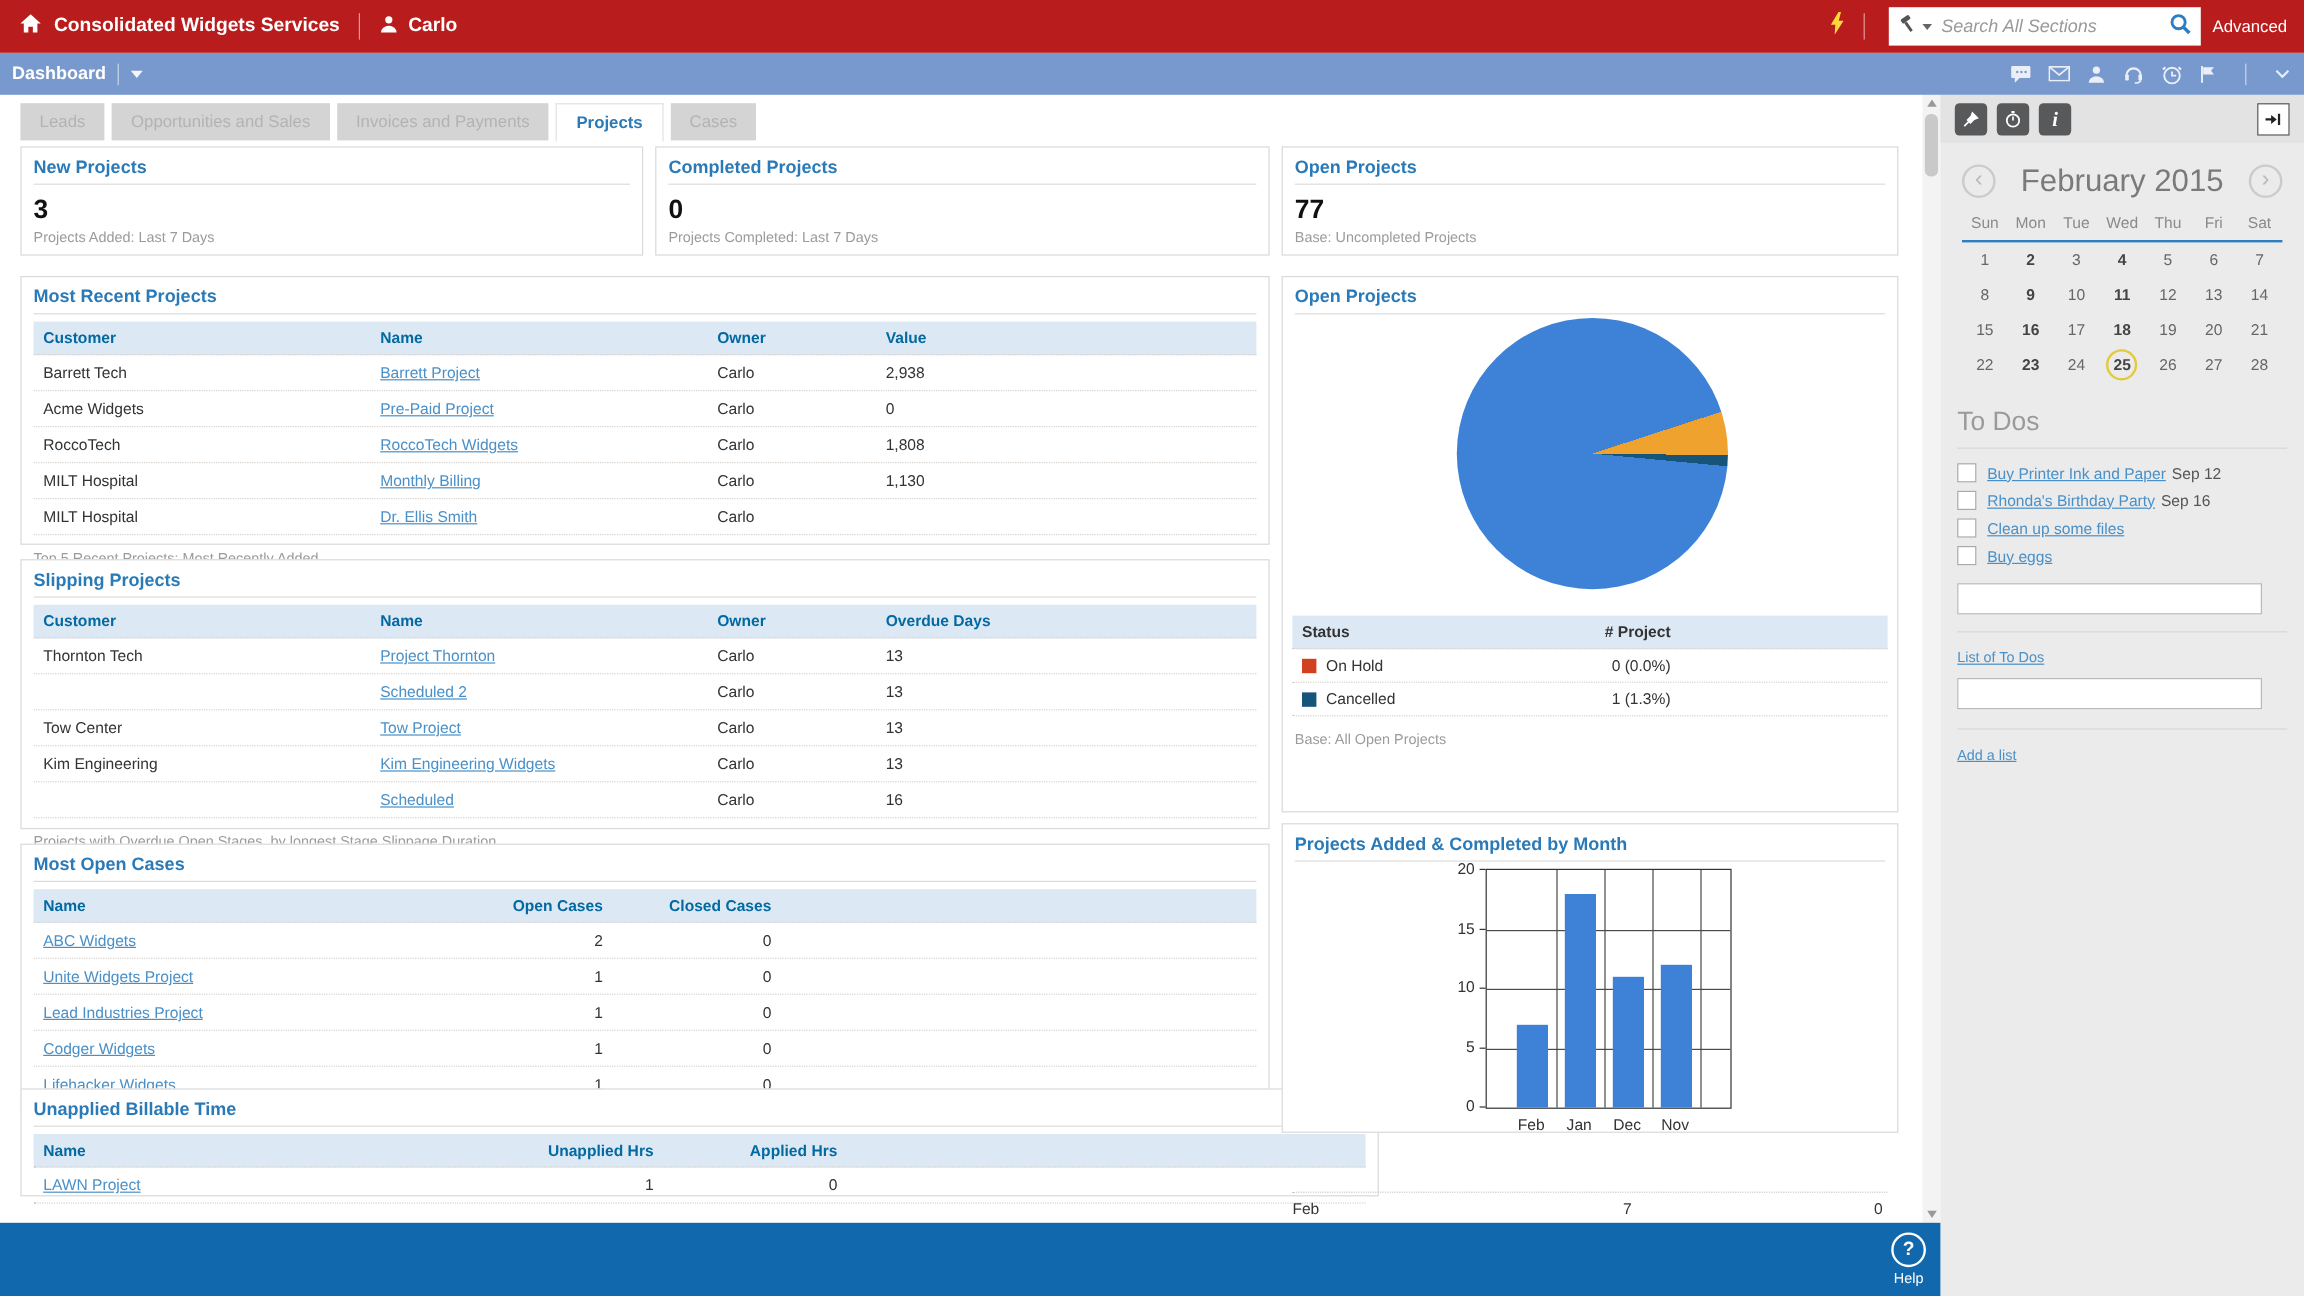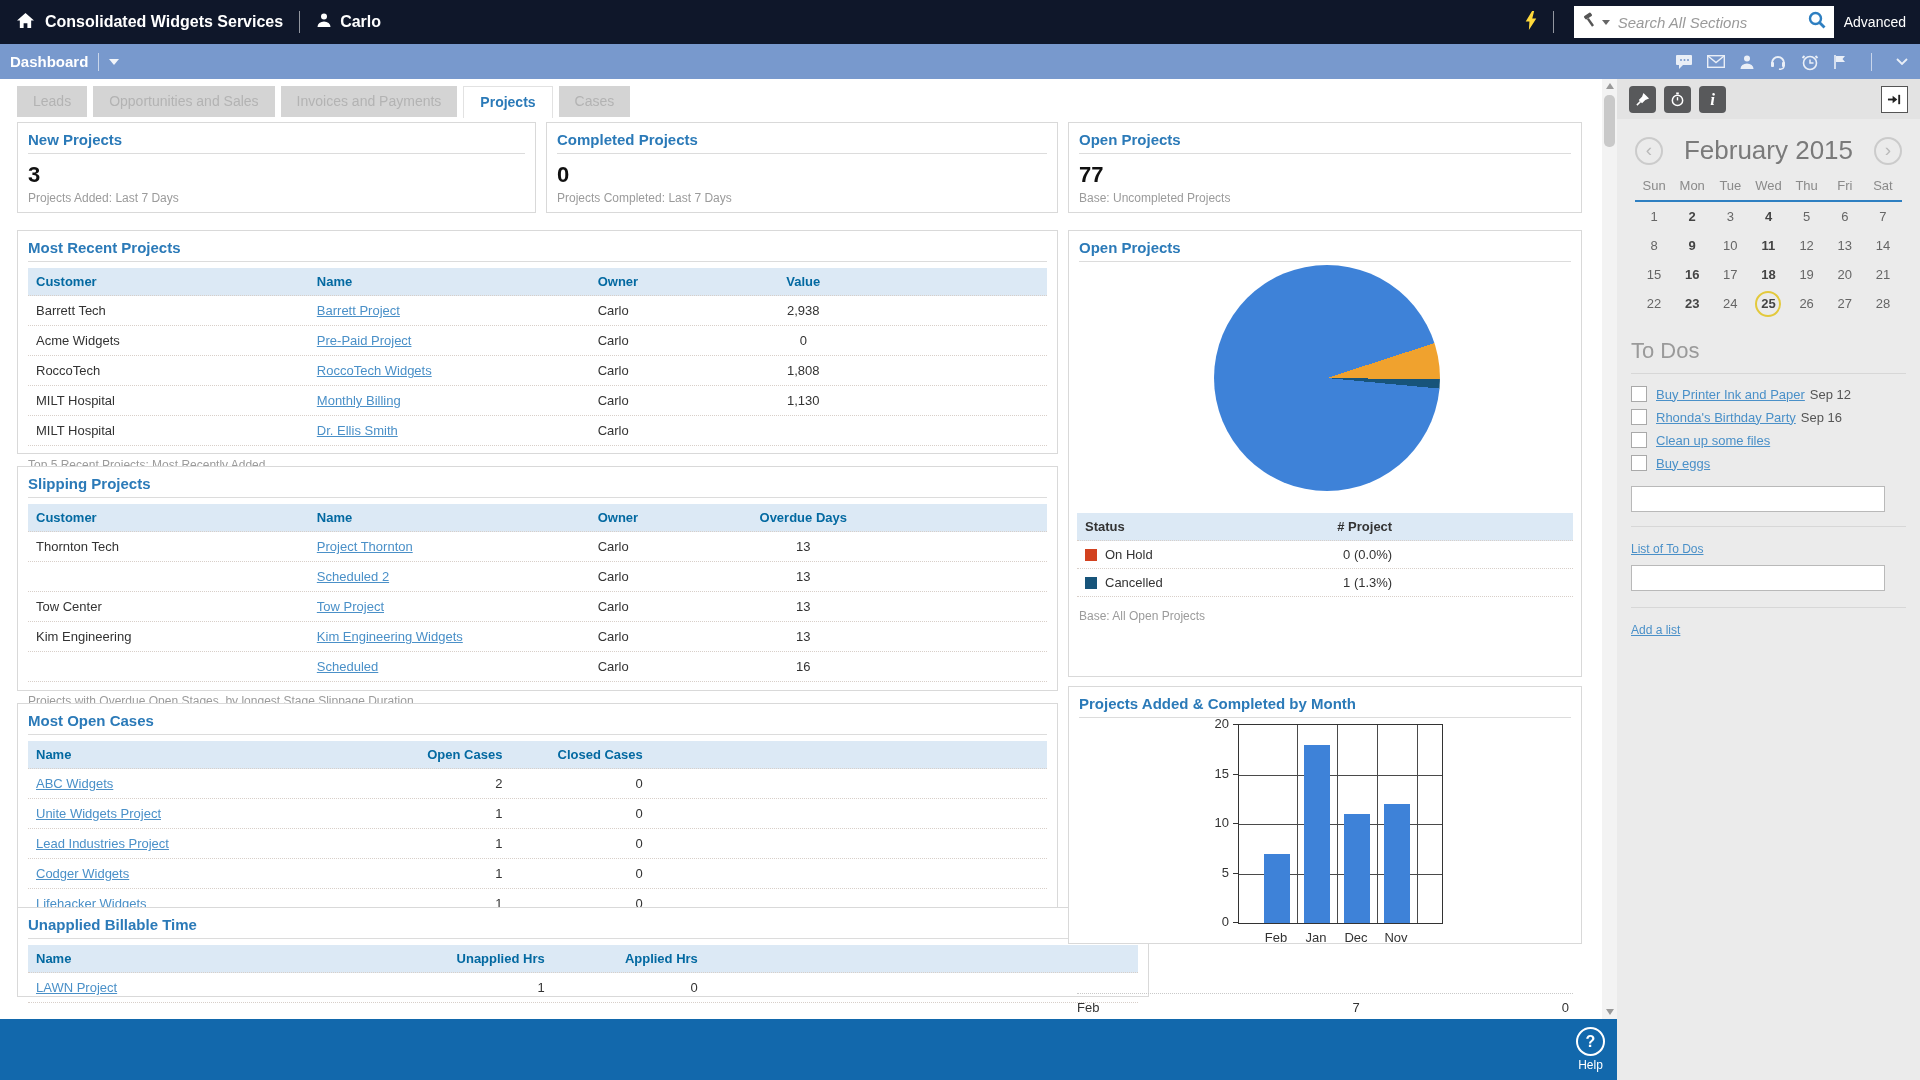--- a/index.html
+++ b/index.html
@@ -1,19 +1,19 @@
 <!DOCTYPE html>
 <html><head>
 <meta charset="utf-8">
 <style>
   html,body{margin:0;padding:0}
   body{width:1920px;height:1080px;overflow:hidden;background:#fff;position:relative;
        font-family:"Liberation Sans",sans-serif;color:#333}
   
-  .topbar{position:absolute;left:0;top:0;width:1920px;height:44px;background:#0f172a;color:#fff;
+  .topbar{position:absolute;left:0;top:0;width:1920px;height:44px;background:#b91c1c;color:#fff;
           display:flex;align-items:center;z-index:10}
   .tb-left{display:flex;align-items:center;margin-left:16px}
   .company{font-size:16px;font-weight:bold;margin-left:10px}
   .tb-sep{width:1px;height:22px;background:rgba(255,255,255,.55);margin:0 16px}
   .user{font-size:16px;font-weight:bold;margin-left:8px}
   .tb-right{margin-left:auto;display:flex;align-items:center;padding-right:14px}
   .searchbox{width:244px;height:32px;background:#fff;display:flex;align-items:center;padding:0 8px;margin-left:4px}
   .searchbox input{border:0;outline:0;flex:1;font-size:15px;color:#555;min-width:0;
                    font-family:"Liberation Sans",sans-serif;background:transparent}
   .searchbox input::placeholder{color:#9a9a9a;font-style:italic}
@@ -35,21 +35,21 @@
   .tab{height:31px;line-height:31px;padding:0 16px;background:#d4d4d4;color:#b3b3b3;font-size:14px;cursor:default}
   .tab.active{background:#fff;color:#2b7ab8;font-weight:bold;border:1px solid #e2e2e2;border-bottom:none}
   .card{position:absolute;border:1px solid #d9d9d9;background:#fff;box-sizing:border-box}
   .card-title{color:#2b7ab8;font-size:15px;font-weight:bold;margin:8px 10px 0;padding-bottom:5px;
               border-bottom:1px solid #dcdcdc}
   .stat-value{font-size:22px;font-weight:bold;color:#111;padding:8px 10px 0}
   .stat-foot{position:absolute;left:10px;bottom:7px;font-size:12px;color:#9b9b9b}
   .thead{display:flex;background:#dce9f5;margin:6px 10px 0;padding:6px 8px;font-weight:bold;
          font-size:13px;color:#0369a1;border-bottom:1px dotted #d8cfc9}
   .trow{display:flex;margin:0 10px;padding:7px 8px;font-size:13px;color:#333;border-bottom:1px dotted #d8cfc9}
-  .cA1{width:28%}.cA2{width:28%}.cA3{width:14%}.cA4{width:13%;text-align:center}.cSp{flex:1}
+  .cA1{width:28%}.cA2{width:28%}.cA3{width:14%}.cA4{width:13%;text-align:left}.cSp{flex:1}
   .cB1{width:34.5%}.cB2{width:12%;text-align:right}.cB3{width:14%;text-align:right}
   .link{color:#4a90c8;text-decoration:underline;cursor:pointer}
   .tfoot{margin:12px 10px 0;font-size:12px;color:#9b9b9b}
   
   .pie{position:absolute;left:145px;top:34px;width:226px;height:226px;border-radius:50%}
   .stable{position:absolute;left:0;right:0;top:282px}
   .sthead{display:flex;margin:0 8px;background:#dce9f5;padding:6px 8px;font-weight:bold;font-size:13px;
           border-bottom:1px dotted #d8cfc9}
   .strow{display:flex;align-items:center;margin:0 8px;padding:6px 8px;font-size:13px;border-bottom:1px dotted #d8cfc9}
   .sc1{width:40%;display:flex;align-items:center}.sc2{width:24%;text-align:right}

